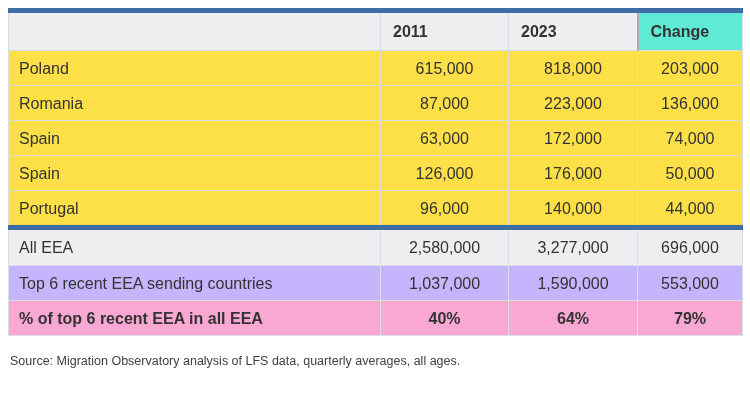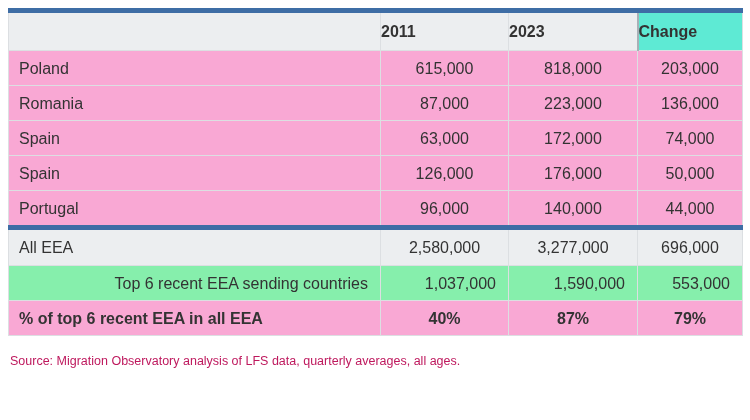--- a/index.html
+++ b/index.html
@@ -37,45 +37,45 @@
     overflow: hidden;
     white-space: nowrap;
   }
   
   thead th {
     height: 37px;
     border-top: 5px solid #3e6da5;
     background: #eceef0;
     text-align: left;
     font-weight: bold;
-    padding-left: 0;
+    padding-left: 12px;
   }
   thead th.blank-head { padding-left: 10px; }
   thead th.change-head {
     background: #5eead4;
     border-left: 2px solid #a8b0b7;
   }
   
   tbody td { height: 34px; text-align: center; }
   tbody td.label-cell { text-align: left; padding-left: 10px; }
-  tr.country-row td { background: #f9a8d4; font-weight: normal; }
+  tr.country-row td { background: #fde047; font-weight: normal; }
   tr.total-row td {
     background: #eceef0;
     font-weight: normal;
     border-top: 5px solid #3e6da5;
     height: 35px;
   }
-  tr.plain-row td { background: #86efac; font-weight: normal; text-align: right; }
+  tr.plain-row td { background: #c4b5fd; font-weight: normal; }
   tr.bold-row td { background: #f9a8d4; font-weight: bold; }
 
   .source-note {
     margin: 18px 0 0 2px;
     font-size: 12.5px;
     line-height: 15px;
-    color: #be185d;
+    color: #404040;
   }
 </style>
 </head>
 <body>
 
 <div class="page">
 
   <table class="data-table">
     <colgroup>
       <col class="c-label">
@@ -130,21 +130,21 @@
       </tr>
       <tr class="plain-row">
         <td class="label-cell">Top 6 recent EEA sending countries</td>
         <td>1,037,000</td>
         <td>1,590,000</td>
         <td>553,000</td>
       </tr>
       <tr class="bold-row">
         <td class="label-cell">% of top 6 recent EEA in all EEA</td>
         <td>40%</td>
-        <td>87%</td>
+        <td>64%</td>
         <td>79%</td>
       </tr>
     </tbody>
   </table>
 
   <div class="source-note">Source: Migration Observatory analysis of LFS data, quarterly averages, all ages.</div>
 
 </div>
 
 </body></html>

